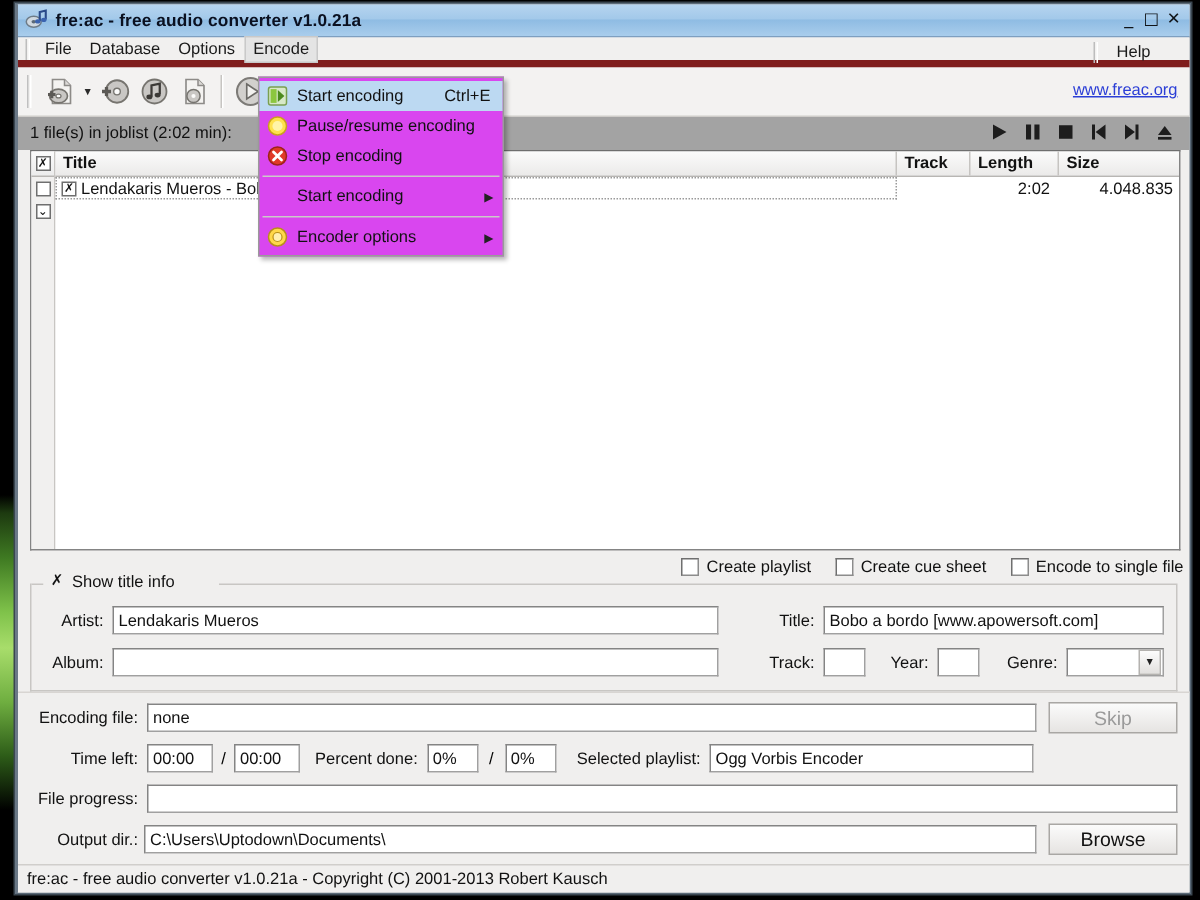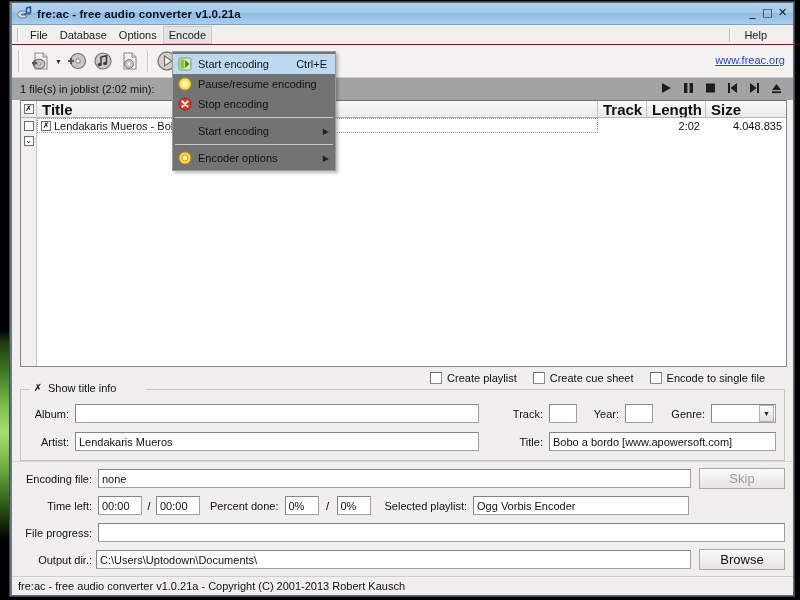--- a/index.html
+++ b/index.html
@@ -55,21 +55,21 @@
     width: 15px; height: 15px;
     display: flex; align-items: center; justify-content: center;
     font-size: 11px; color: #101418; font-family: "DejaVu Sans", sans-serif;
     line-height: 1;
   }
   .win-btn.min { align-items: flex-end; padding-bottom: 2px; font-size: 12px;}
   
   .menubar {
     height: 20px; flex: 0 0 20px;
     background: #f1f0ef;
-    border-bottom: 1px solid #7f1d1d;
+    border-bottom: 5px solid #7f1d1d;
     display: flex; align-items: center;
     padding-left: 3px;
     position: relative;
   }
   .menubar .grip {
     width: 3px; height: 14px; margin: 0 4px 0 2px;
     border-left: 1px solid #bdbdbd; border-right: 1px solid #ffffff;
   }
   .menu-item {
     padding: 2px 6px; font-size: 11px; color: #1a1a1a;
@@ -160,21 +160,21 @@
     width: 10px; height: 10px; border: 1px solid #6f6f6f;
     background: #fff; display:flex;align-items:center;justify-content:center;
     font-size: 8px; line-height: 1; color:#111; font-family:"DejaVu Sans",sans-serif;
   }
   .list-main { flex: 1 1 auto; display: flex; flex-direction: column; min-width:0;}
   .list-head {
     height: 17px; flex: 0 0 17px;
     display: flex;
     background: linear-gradient(to bottom,#fbfbfb,#ebeae9);
     border-bottom: 1px solid #b8b6b3;
-    font-weight: bold; font-size: 15px; color: #111;
+    font-weight: bold; font-size: 11px; color: #111;
   }
   .hcell {
     display: flex; align-items: center; padding-left: 5px;
     border-right: 1px solid #c6c4c1;
     overflow: hidden; white-space: nowrap;
   }
   .h-title { flex: 1 1 auto; }
   .h-track { flex: 0 0 49px; }
   .h-length { flex: 0 0 59px; }
   .h-size  { flex: 0 0 80px; border-right: none;}
@@ -188,21 +188,21 @@
     padding-left: 3px; overflow: hidden; white-space: nowrap;
     border: 1px dotted #9a9a9a; height: 15px;
   }
   .r-track { flex: 0 0 49px; text-align: right; padding-right: 5px;}
   .r-length { flex: 0 0 59px; text-align: right; padding-right: 6px;}
   .r-size { flex: 0 0 80px; text-align: right; padding-right: 4px;}
   
   .opt-row {
     height: 22px; flex: 0 0 22px;
     display: flex; align-items: center; justify-content: flex-end;
-    padding-right: 28px; gap: 16px;
+    padding-right: 4px; gap: 16px;
   }
   .cb-label { display: flex; align-items: center; gap: 5px; font-size: 11px; color:#111; }
   .cbox {
     width: 12px; height: 12px; background: #fff;
     border: 1px solid #8c8c8c; border-top-color: #6f6f6f; border-left-color:#6f6f6f;
   }
   
   .group {
     margin: 0 8px; border: 1px solid #c8c6c3; border-top: none;
     position: relative; padding: 14px 0 8px 0;
@@ -269,21 +269,21 @@
     background: #f0efee;
     border-top: 1px solid #d0cecb;
     display: flex; align-items: center;
     padding-left: 6px;
     font-size: 11px; color: #111;
   }
   
   .dropdown {
     position: absolute; left: 160px; top: 48px;
     width: 164px;
-    background: #737373;
+    background: #d946ef;
     border: 1px solid #9a9a9a;
     box-shadow: 2px 2px 3px rgba(0,0,0,0.28);
     z-index: 50;
     padding: 2px 0;
   }
   .dd-item {
     height: 20px; display: flex; align-items: center;
     padding-left: 4px; font-size: 11px; color: #111;
     position: relative;
   }
@@ -489,42 +489,42 @@
       <span>Encode to single file</span>
     </div>
   </div>
 
   <div class="group">
     <div class="group-topline-l" style="left:0; width:8px;"></div>
     <div class="group-topline-r" style="left:125px; right:0;"></div>
     <div class="group-legend">
       <span class="mini-box" style="border:none;background:transparent;font-size:10px;font-weight:bold;">✗</span>
       <span>Show title info</span>
+    </div>
+
+    <div class="frow">
+      <div class="flabel" style="width:40px;">Artist:</div>
+      <div class="finput" style="width:404px;margin-left:6px;">Lendakaris Mueros</div>
+      <div class="flabel" style="width:52px;margin-left:12px;">Title:</div>
+      <div class="finput" style="flex:1 1 auto;margin-left:6px;">Bobo a bordo [www.apowersoft.com]</div>
     </div>
 
     <div class="frow">
       <div class="flabel" style="width:40px;">Album:</div>
       <div class="finput" style="width:404px;margin-left:6px;"></div>
       <div class="flabel" style="width:52px;margin-left:12px;">Track:</div>
       <div class="finput" style="width:28px;margin-left:6px;"></div>
       <div class="flabel" style="width:32px;margin-left:10px;">Year:</div>
       <div class="finput" style="width:28px;margin-left:6px;"></div>
       <div class="flabel" style="width:42px;margin-left:10px;">Genre:</div>
       <div class="combo" style="flex:1 1 auto;margin-left:6px;">
         <span style="flex:1 1 auto;padding-left:3px;font-size:11px;"></span>
         <span class="combo-arrow">▼</span>
       </div>
     </div>
-
-    <div class="frow">
-      <div class="flabel" style="width:40px;">Artist:</div>
-      <div class="finput" style="width:404px;margin-left:6px;">Lendakaris Mueros</div>
-      <div class="flabel" style="width:52px;margin-left:12px;">Title:</div>
-      <div class="finput" style="flex:1 1 auto;margin-left:6px;">Bobo a bordo [www.apowersoft.com]</div>
-    </div>
   </div>
 
   <div class="bottom">
     <div class="brow">
       <div class="blabel" style="width:72px;">Encoding file:</div>
       <div class="small-field" style="flex:1 1 auto;margin-left:6px;">none</div>
       <div class="btn disabled" style="width:86px;margin-left:8px;">Skip</div>
     </div>
 
     <div class="brow">

